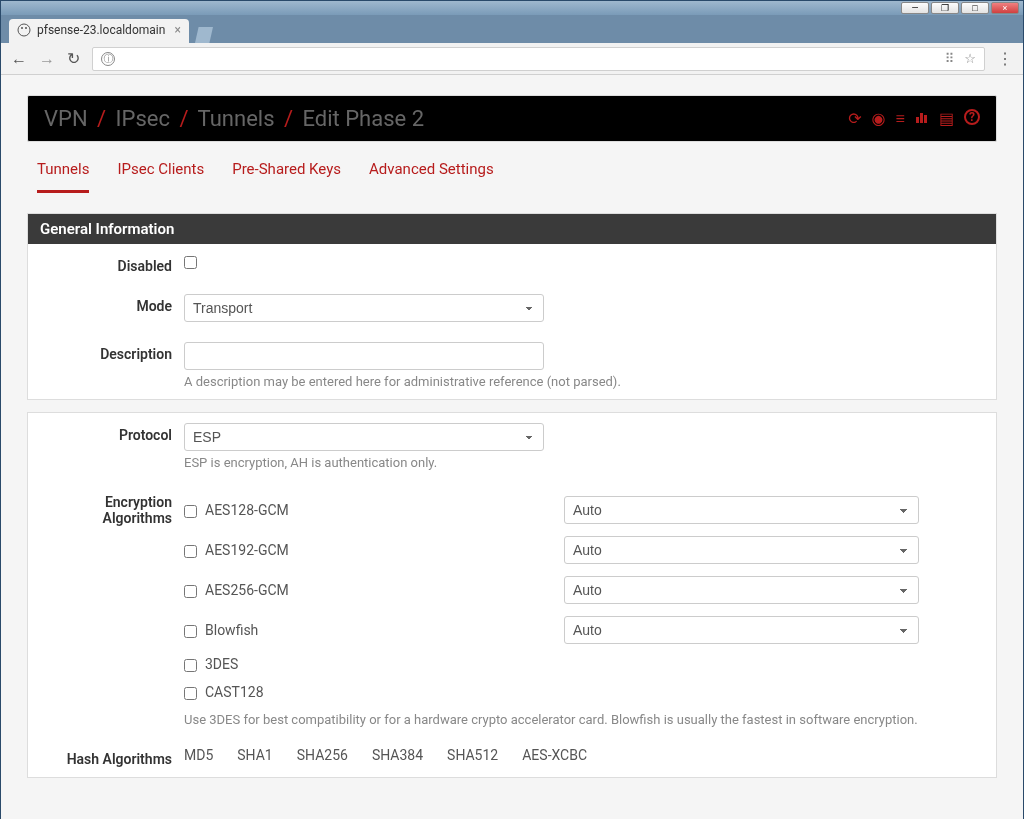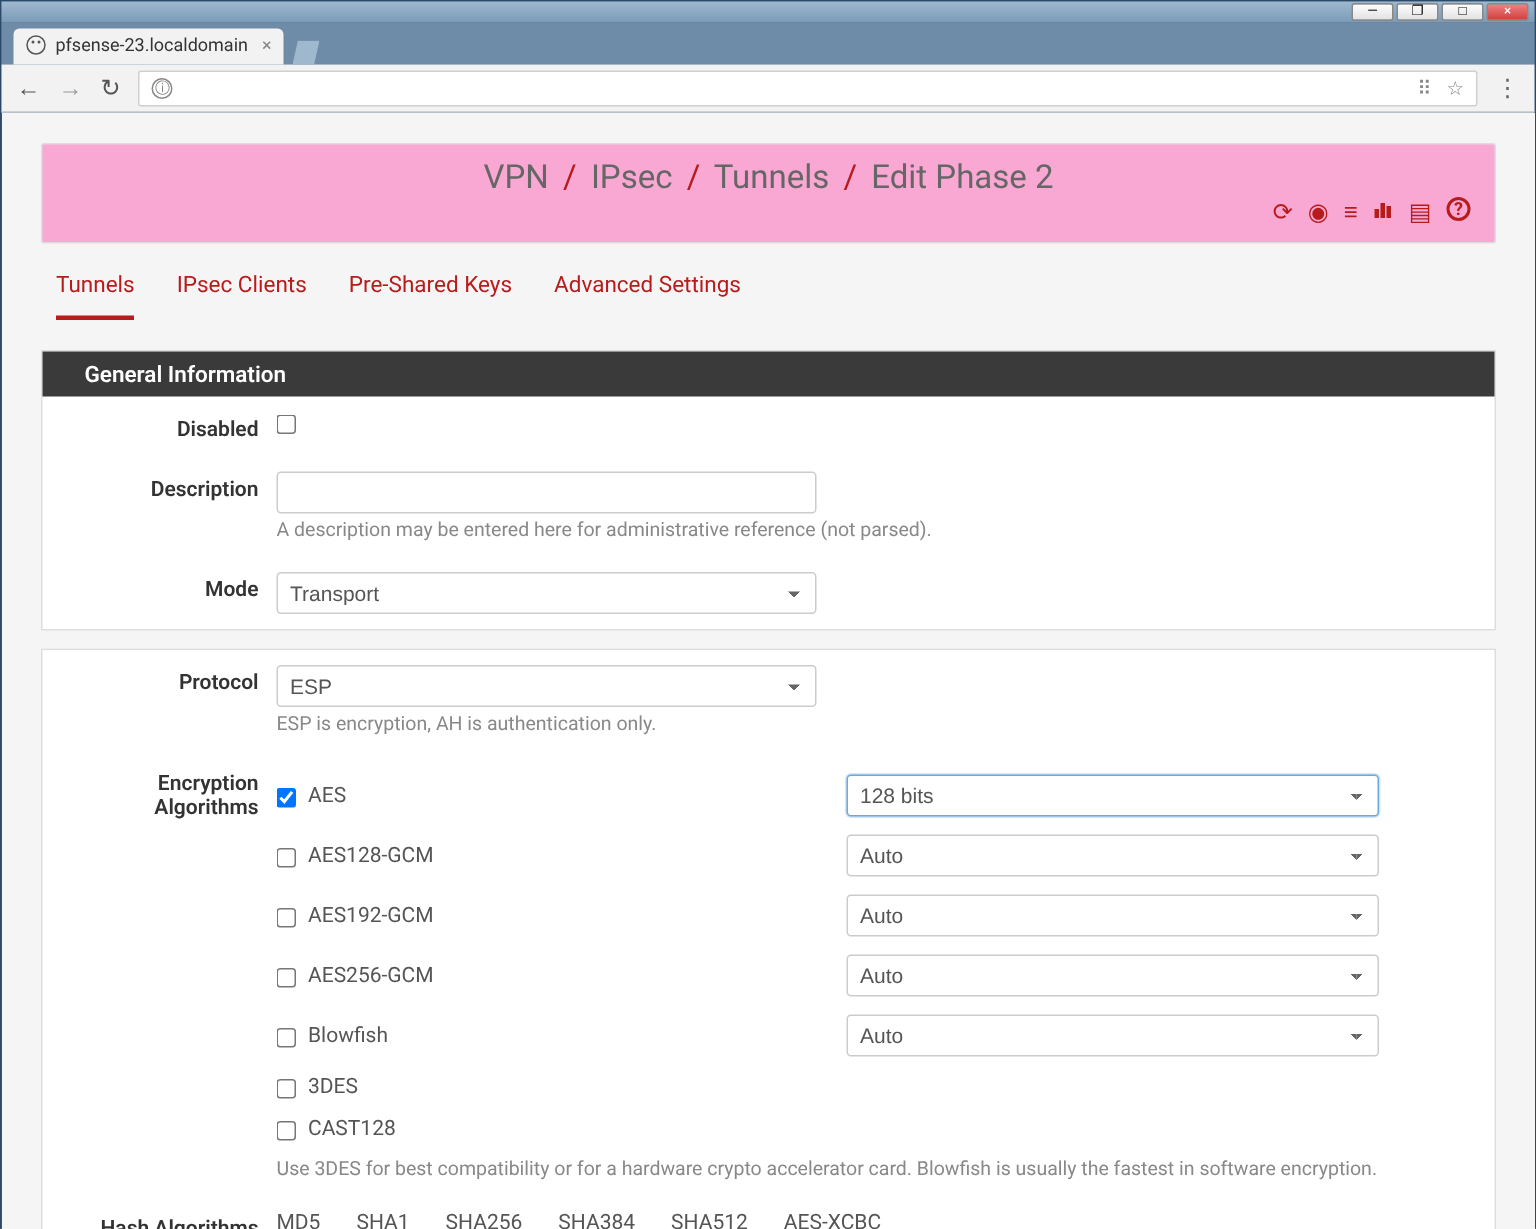--- a/index.html
+++ b/index.html
@@ -116,27 +116,26 @@
   background: #f5f5f5;
   height: calc(819px - 14px - 28px - 32px);
   overflow-y: scroll;
   padding: 20px 26px;
 }
 .content-area::-webkit-scrollbar { width: 16px; }
 .content-area::-webkit-scrollbar-track { background: #f0f0f0; }
 .content-area::-webkit-scrollbar-thumb { background: #c0c0c0; border-radius: 2px; }
 
 .page-header {
-  background: #f9a8d4;
+  background: #000000;
   border: 1px solid #ddd;
   padding: 10px 16px;
   display: flex;
   align-items: center;
   border-radius: 2px;
-  flex-direction: column;
 }
 .breadcrumb {
   font-size: 22px;
   color: #666;
 }
 .breadcrumb .sep { color: #b71c1c; margin: 0 4px; }
 .header-icons {
   margin-left: auto;
   display: flex;
   gap: 10px;
@@ -159,21 +158,21 @@
 .tabs-nav a.active { border-bottom: 3px solid #b71c1c; }
 
 .panel {
   margin-top: 20px;
   background: white;
   border: 1px solid #ddd;
 }
 .panel-head {
   background: #3a3a3a;
   color: white;
-  padding: 6px 28px;
+  padding: 6px 12px;
   font-weight: 600;
   font-size: 15px;
 }
 .form-row {
   display: flex;
   padding: 10px 16px;
 }
 .form-label {
   width: 140px;
   text-align: right;
@@ -331,60 +330,53 @@
       <div class="form-row">
         <div class="form-label">Disabled</div>
         <div class="form-field">
           <label class="checkbox-line">
             <input type="checkbox" style="">
           </label>
         </div>
       </div>
 
       <div class="form-row">
-        <div class="form-label">Description</div>
-        <div class="form-field">
-          <input type="text" style="">
-          <div class="help">A description may be entered here for administrative reference (not parsed).</div>
-        </div>
-      </div>
-
-      <div class="form-row">
         <div class="form-label">Mode</div>
         <div class="form-field">
           <select>
             <option>Transport</option>
           </select>
+        </div>
+      </div>
+
+      <div class="form-row">
+        <div class="form-label">Description</div>
+        <div class="form-field">
+          <input type="text" style="">
+          <div class="help">A description may be entered here for administrative reference (not parsed).</div>
         </div>
       </div>
     </div>
 
     <div class="panel" style="margin-top:12px">
 
       <div class="form-row">
         <div class="form-label">Protocol</div>
         <div class="form-field">
           <select>
             <option>ESP</option>
           </select>
           <div class="help">ESP is encryption, AH is authentication only.</div>
         </div>
       </div>
 
       <div class="form-row">
         <div class="form-label">Encryption Algorithms</div>
         <div class="form-field" id="enc-list">
 
-        <div class="enc-row">
-              <label class="enc-check">
-                <input type="checkbox" checked="" style="">
-                <span>AES</span>
-              </label>
-              <div class="enc-select"><select class="highlight"><option>128 bits</option></select></div>
-            </div>
             <div class="enc-row">
               <label class="enc-check">
                 <input type="checkbox" style="">
                 <span>AES128-GCM</span>
               </label>
               <div class="enc-select"><select><option>Auto</option></select></div>
             </div>
             <div class="enc-row">
               <label class="enc-check">
                 <input type="checkbox" style="">

